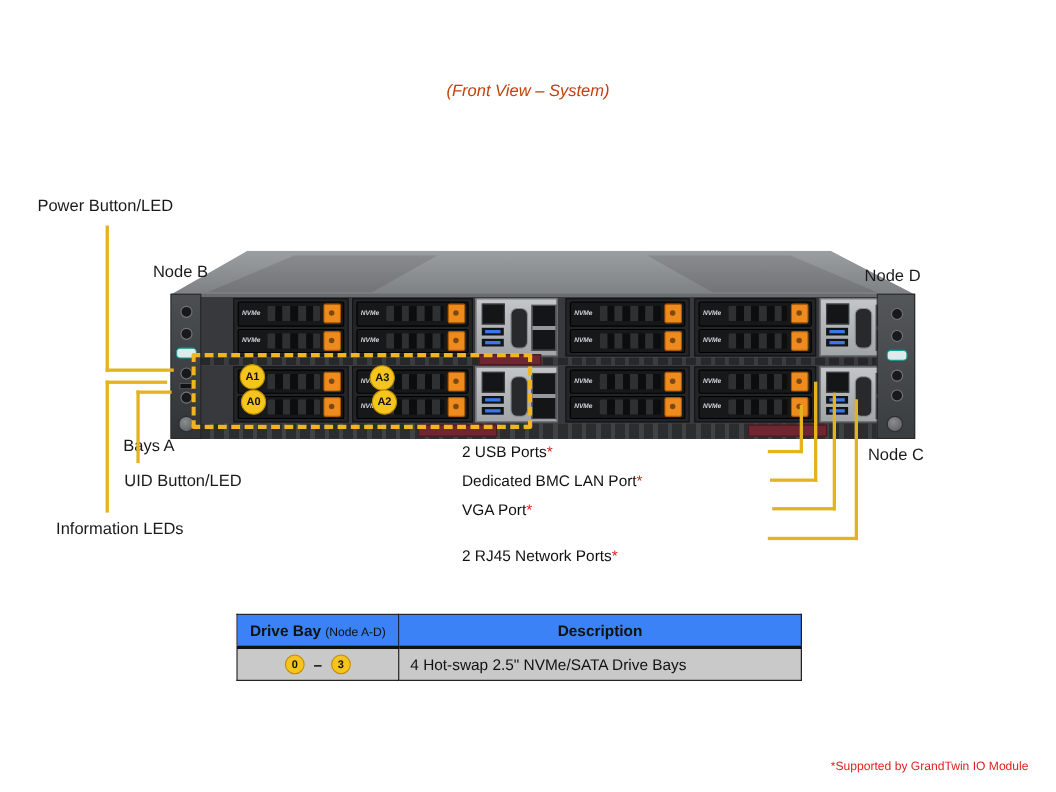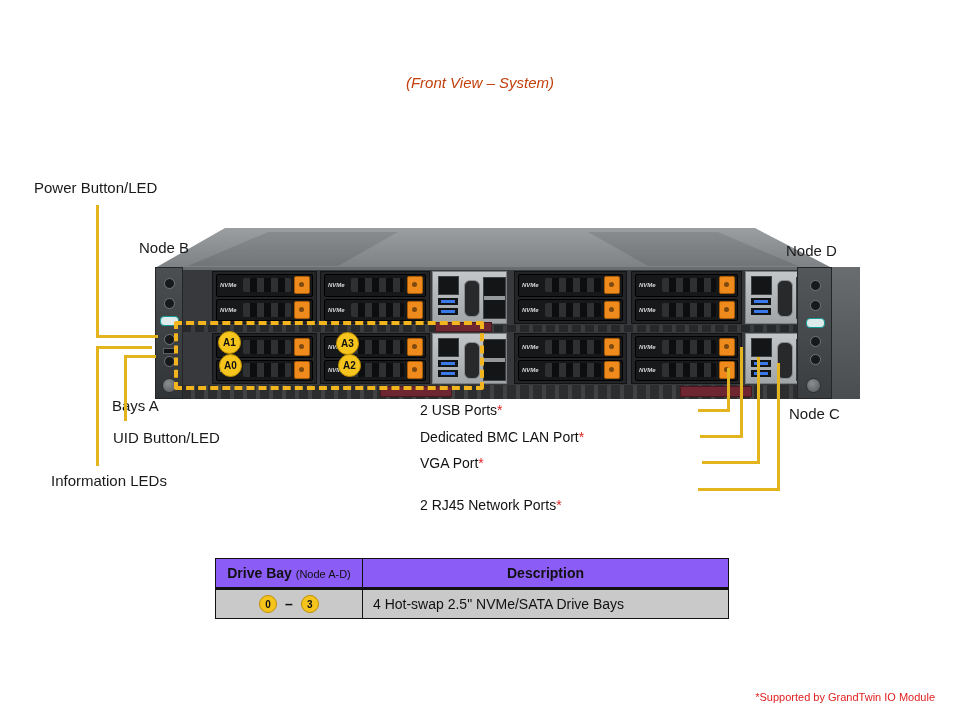--- a/index.html
+++ b/index.html
@@ -42,21 +42,21 @@
 
   
   .server{position:absolute;left:148px;top:226px;width:690px;height:178px;}
   .top-face{position:absolute;left:0;top:0;width:688px;height:42px;
             background:linear-gradient(#9da0a3,#7e8184);
             clip-path:polygon(77px 2px,607px 2px,684px 42px,7px 42px);}
   .top-shade{position:absolute;left:0;top:0;width:688px;height:42px;background:rgba(0,0,0,.10);}
   .ts-l{clip-path:polygon(120px 6px,250px 6px,190px 40px,40px 40px);}
   .ts-r{clip-path:polygon(440px 6px,570px 6px,650px 40px,500px 40px);}
   .front{position:absolute;left:7px;top:41px;width:677px;height:132px;
-         background:linear-gradient(#6a6d70,#4a4d50);padding-left:28px;}
+         background:linear-gradient(#6a6d70,#4a4d50);}
   .mid-strip{position:absolute;left:27px;top:58px;width:615px;height:7px;
              background:repeating-linear-gradient(90deg,#26282a 0 9px,#3a3c3e 9px 13px);}
   .bot-strip{position:absolute;left:27px;top:118px;width:615px;height:14px;
              background:repeating-linear-gradient(90deg,#2b2d2f 0 9px,#404244 9px 13px);}
   .maroon{position:absolute;background:#6e2730;border:1px solid #4a171e;z-index:3;}
   .mr1{left:280px;top:55px;width:55px;height:8px;}
   .mr2{left:225px;top:119px;width:70px;height:9px;}
   .mr3{left:525px;top:119px;width:70px;height:9px;}
 
   
@@ -111,21 +111,21 @@
   .bay{position:absolute;width:23px;height:23px;border-radius:50%;background:#f5c41d;
        border:1.5px solid #c08f00;color:#111;font-size:10px;font-weight:bold;
        display:flex;align-items:center;justify-content:center;z-index:16;box-sizing:border-box;}
   .b-a1{left:63px;top:64px;} .b-a0{left:64px;top:87px;}
   .b-a3{left:181px;top:65px;} .b-a2{left:183px;top:87px;}
 
   
   .spec-table{position:absolute;left:215px;top:558px;width:514px;border-collapse:collapse;
               font-size:14px;color:#111;}
   .spec-table th,.spec-table td{border:1px solid #111;}
-  .spec-table thead th{background:#8b5cf6;height:26px;font-weight:bold;text-align:center;
+  .spec-table thead th{background:#3b82f6;height:26px;font-weight:bold;text-align:center;
                        border-bottom:3px solid #111;}
   .spec-table tbody td{background:#c9c9c9;height:26px;}
   .col1{width:144px;}
   .th-note{font-size:11px;font-weight:normal;}
   .bay-cell{text-align:center;}
   .mini-bay{display:inline-flex;width:18px;height:18px;border-radius:50%;background:#f5c41d;
             border:1.5px solid #c08f00;font-size:10px;font-weight:bold;align-items:center;
             justify-content:center;vertical-align:middle;box-sizing:border-box;}
   .bay-dash{display:inline-block;margin:0 8px;font-weight:bold;vertical-align:middle;}
   .desc-cell{padding-left:10px;text-align:left;font-size:14px;}

